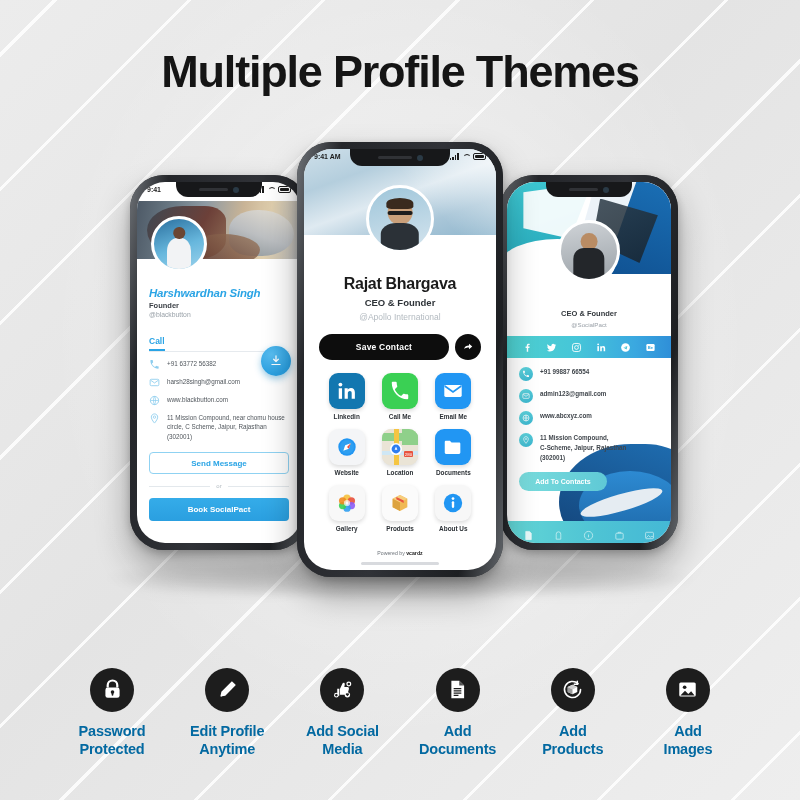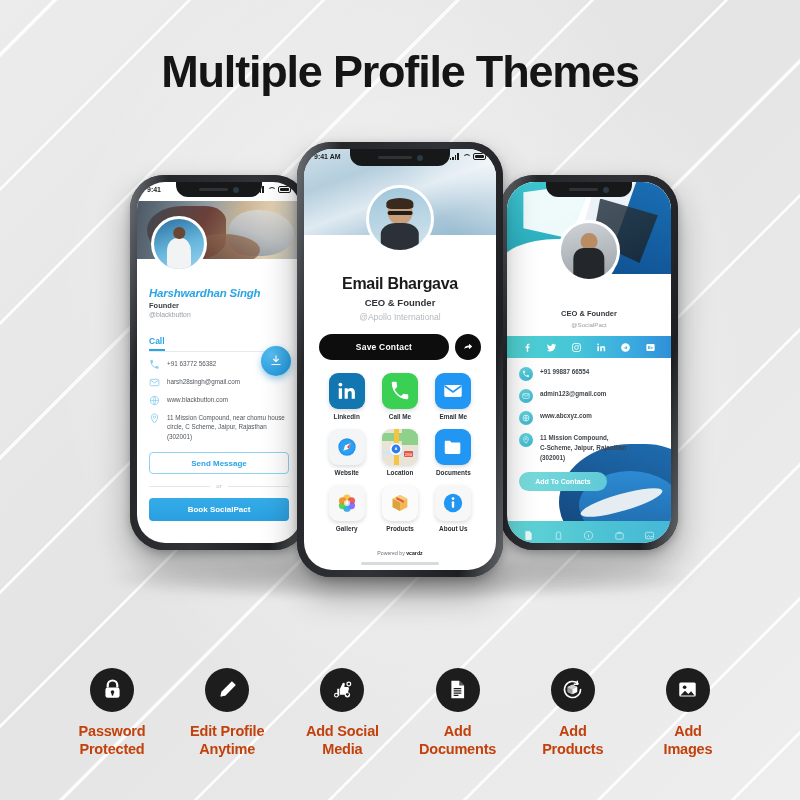--- a/index.html
+++ b/index.html
@@ -283,21 +283,21 @@
     z-index: 6;
   }
   .feat { width: 112px; display:flex; flex-direction:column; align-items:center; }
   .feat-circle {
     width: 44px; height: 44px; border-radius:50%; background:#1d1d1d;
     display:flex; align-items:center; justify-content:center;
   }
   .feat-circle svg { width: 23px; height: 23px; fill:#fff; }
   .feat-label {
     margin-top: 10px; text-align:center;
-    font-size: 14.5px; font-weight: 700; color:#c2410c; line-height: 1.25; letter-spacing:-.2px;
+    font-size: 14.5px; font-weight: 700; color:#0369a1; line-height: 1.25; letter-spacing:-.2px;
     white-space: pre-line;
   }
 </style>
 </head>
 <body>
 
 <div id="bg-stripes"></div>
 <div id="bg-vignette"></div>
 
 <h1 id="title">Multiple Profile Themes</h1>
@@ -557,21 +557,21 @@
         </div>
 
       <div class="c-avatar">
         <span class="head"></span>
           <span class="hair"></span>
           <span class="glasses"></span>
           <span class="body"></span>
       </div>
 
       <div class="c-body">
-        <div class="c-name">Email Bhargava</div>
+        <div class="c-name">Rajat Bhargava</div>
         <div class="c-role">CEO &amp; Founder</div>
         <div class="c-handle">@Apollo International</div>
 
         <div class="c-actions">
           <div class="c-save">
             <span>Save Contact</span>
           </div>
           <div class="c-share">
             <svg viewBox="0 0 24 24">
               <path d="M4 16c1-5 5-7 10-7V5.5L20.5 11 14 16.5V13C9.5 13 6.5 14 4 16z" fill="#fff"></path>

